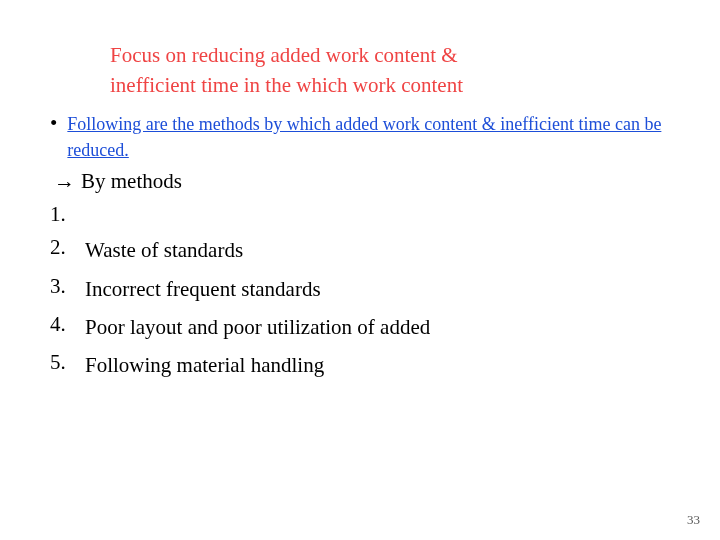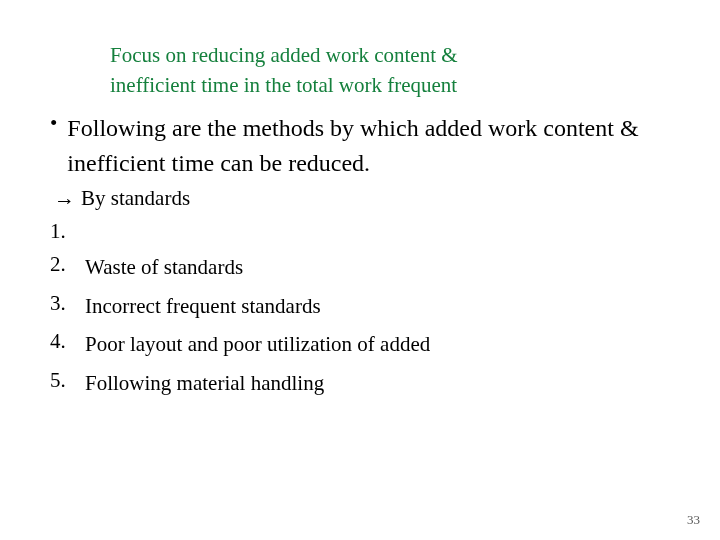--- a/index.html
+++ b/index.html
@@ -24,40 +24,41 @@
       display: flex;
       flex-direction: column;
       justify-content: flex-start;
     }
 
     .intro-block {
       margin-left: 60px;
       margin-bottom: 10px;
       font-size: 21px;
       line-height: 1.45;
-      color: #15803d;
+      color: #ef4444;
     }
 
     .bullet-item {
       display: flex;
       align-items: flex-start;
       margin-bottom: 6px;
     }
 
     .bullet-dot {
       font-size: 21px;
       margin-right: 10px;
       flex-shrink: 0;
       margin-top: 0px;
     }
 
     .bullet-text {
-      font-size: 24px;
+      font-size: 18px;
       line-height: 1.45;
-      color: #000000;
+      color: #1d4ed8;
+      text-decoration: underline;
     }
 
     .arrow-item {
       display: flex;
       align-items: flex-start;
       margin-bottom: 8px;
       margin-left: 4px;
     }
 
     .arrow-symbol {
@@ -104,31 +105,31 @@
       text-align: right;
     }
   </style>
 </head>
 <body>
 
 <div class="slide-container">
 
   <div class="intro-block">
     <div>Focus on reducing added work content &amp;</div>
-    <div>inefficient time in the total work frequent</div>
+    <div>inefficient time in the which work content</div>
   </div>
 
   <div class="bullet-item">
     <span class="bullet-dot">•</span>
     <span class="bullet-text">Following  are  the  methods  by  which  added work content  &amp; inefficient time can be reduced.</span>
   </div>
 
   <div class="arrow-item">
     <span class="arrow-symbol">→</span>
-    <span class="arrow-text">By standards</span>
+    <span class="arrow-text">By methods</span>
   </div>
 
   <ol class="numbered-list">
   <li class="numbered-item">
       <span class="number-label">1.</span>
     </li>
       <li class="numbered-item">
       <span class="number-label">2.</span>
       <span class="number-text">Waste of standards</span>
     </li>

